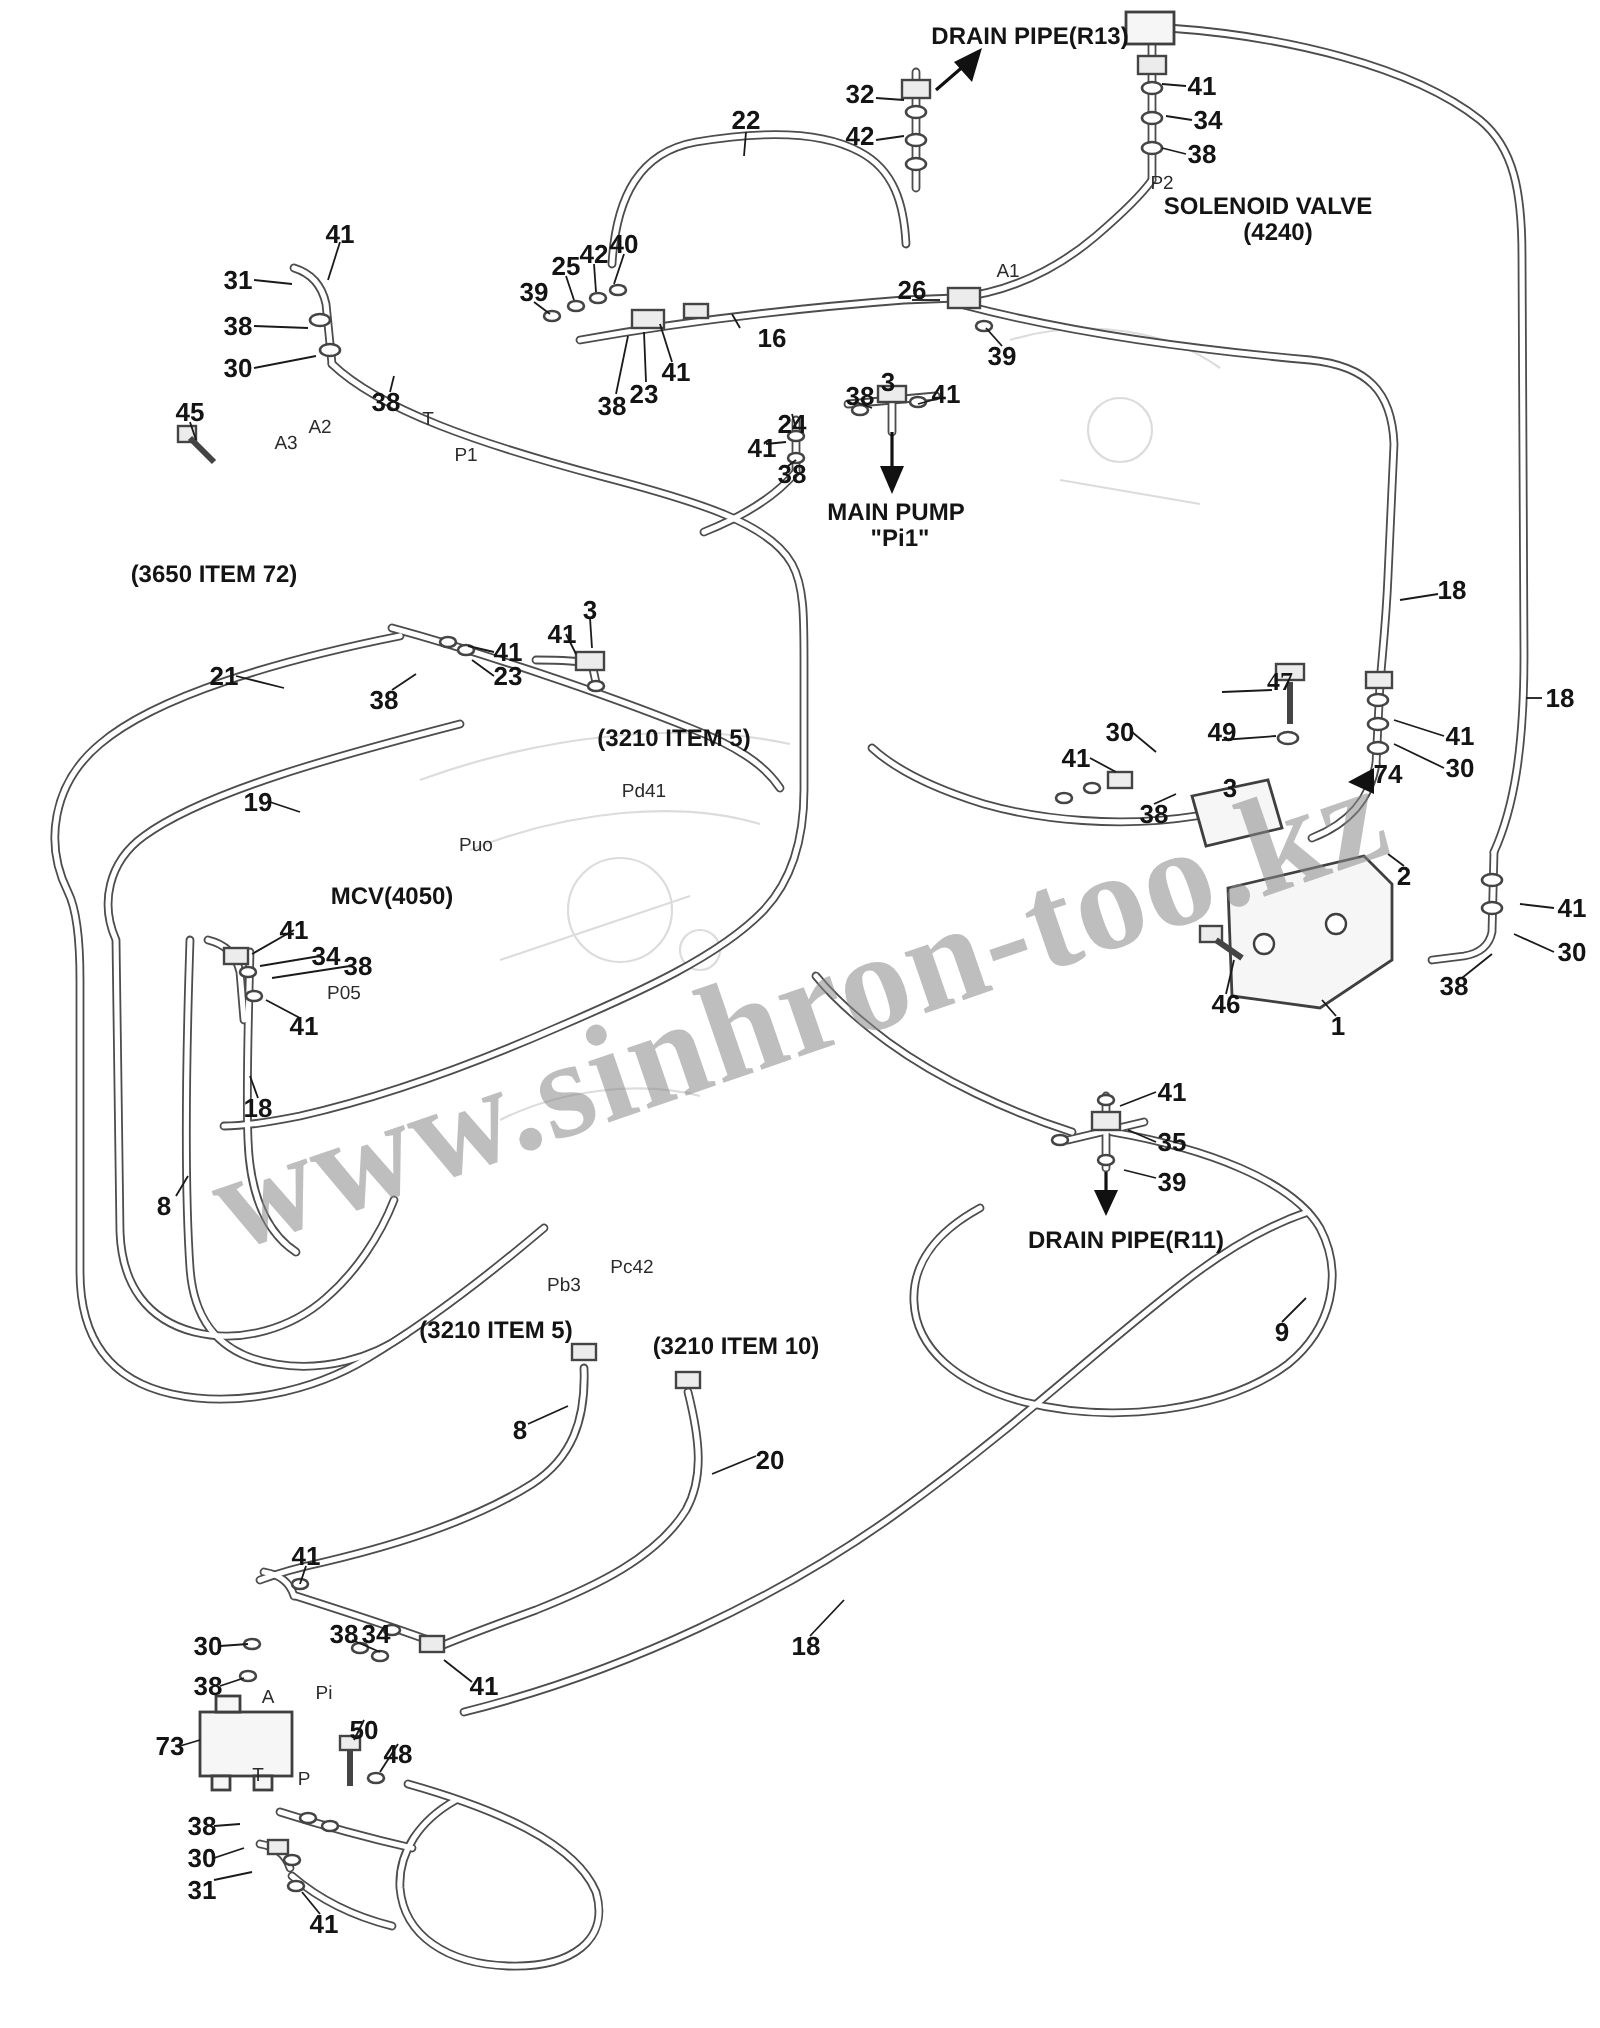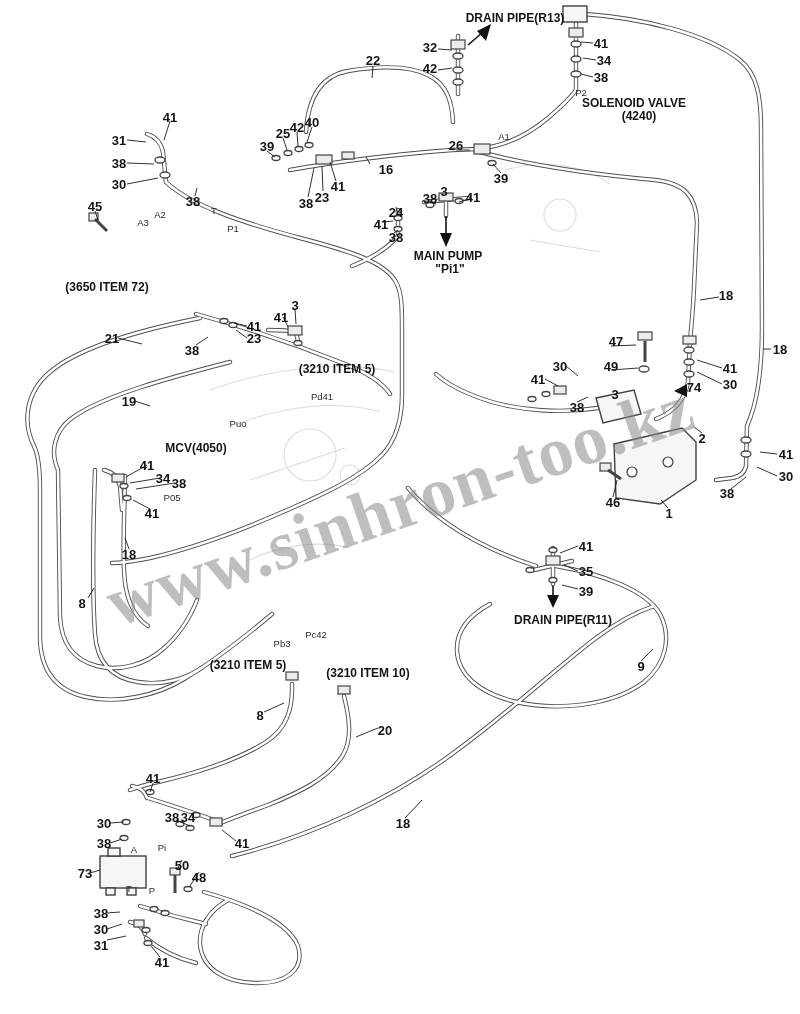--- a/index.html
+++ b/index.html
@@ -357,21 +357,21 @@
       <span class="lbl port" style="left: 238px; top: 408px; margin-top: 15px;">Puo</span>
       <span class="lbl port" style="left: 306px; top: 396px; padding-left: 32px;">Pd41</span>
       <span class="lbl caption" style="left: 196px; top: 448px;">MCV(4050)</span>
       <span class="lbl num" style="left: 147px; top: 465px;">41</span>
       <span class="lbl num" style="left: 163px; top: 478px;">34</span>
       <span class="lbl num" style="left: 179px; top: 483px;">38</span>
       <span class="lbl port" style="left: 172px; top: 497px;">P05</span>
       <span class="lbl num" style="left: 152px; top: 513px;">41</span>
       <span class="lbl num" style="left: 129px; top: 554px;">18</span>
       <span class="lbl num" style="left: 82px; top: 603px;">8</span>
-      <span class="lbl num" style="left: 616px; top: 341px;">47</span>
+      <span class="lbl num" style="left: 640px; top: 341px; font-family: Liberation Serif, serif;">47</span>
       <span class="lbl num" style="left: 611px; top: 366px;">49</span>
       <span class="lbl num" style="left: 560px; top: 366px;">30</span>
       <span class="lbl num" style="left: 538px; top: 379px;">41</span>
       <span class="lbl num" style="left: 577px; top: 407px;">38</span>
       <span class="lbl num" style="left: 615px; top: 394px;">3</span>
       <span class="lbl num" style="left: 694px; top: 387px;">74</span>
       <span class="lbl num" style="left: 730px; top: 368px;">41</span>
       <span class="lbl num" style="left: 730px; top: 384px;">30</span>
       <span class="lbl num" style="left: 726px; top: 295px;">18</span>
       <span class="lbl num" style="left: 780px; top: 349px;">18</span>

